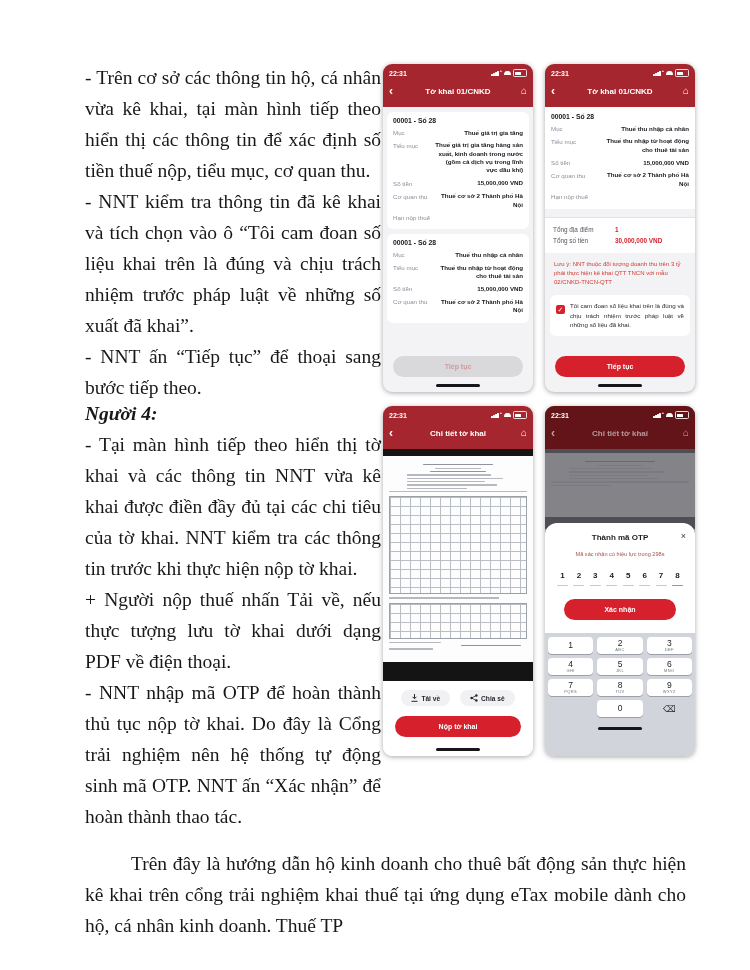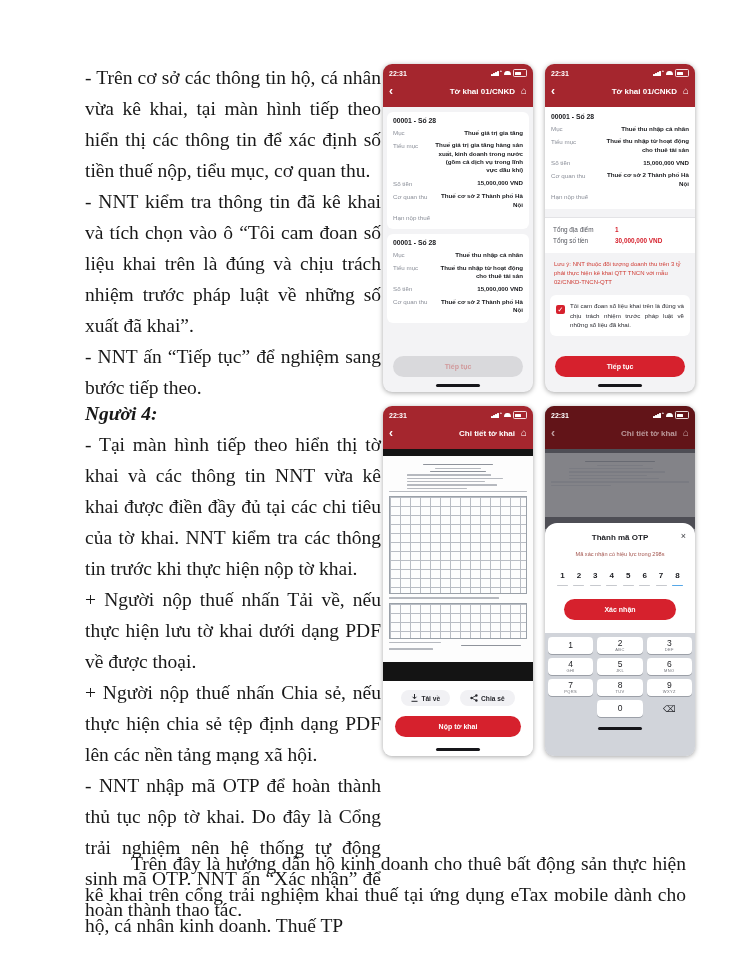--- a/index.html
+++ b/index.html
@@ -26,21 +26,21 @@
   .sbars i{display:block;width:1.5px;background:#fff;border-radius:.5px;}
   .sbars i:nth-child(1){height:2px}.sbars i:nth-child(2){height:3px}
   .sbars i:nth-child(3){height:4px}.sbars i:nth-child(4){height:5px}
   .splus{font-size:4px;line-height:4px;margin-left:-1px;align-self:flex-start;}
   .wifi{width:7px;height:4.5px;background:#fff;border-radius:50% 50% 0 0 / 100% 100% 0 0;}
   .batt{width:11px;height:5.5px;border:.6px solid rgba(255,255,255,.85);border-radius:1.5px;
         display:flex;align-items:center;padding:.5px;}
   .batt i{display:block;width:6px;height:3px;background:#fff;border-radius:.5px;}
   .ph-nav{display:flex;align-items:center;height:24px;}
   .ph-back{font-size:12px;line-height:12px;width:12px;font-weight:bold;}
-  .ph-title{flex:1;text-align:right;font-size:8px;font-weight:bold;}
+  .ph-title{flex:1;text-align:center;font-size:8px;font-weight:bold;}
   .ph-home{font-size:10px;line-height:10px;width:12px;text-align:right;}
 
   .ph-body{flex:1;overflow:hidden;display:flex;flex-direction:column;}
 
   .card{background:#fff;border-radius:6px;margin:5px 4px 0;padding:5px 6px 4px;}
   .card.flush{border-radius:0;margin:0;padding:6px 6px 4px;}
   .card-id{font-size:6.8px;font-weight:bold;color:#15161a;margin-bottom:2px;}
   .krow{display:flex;justify-content:space-between;align-items:flex-start;margin:4.5px 0;}
   .kl{font-size:6.2px;color:#8b8f99;flex:0 0 auto;padding-top:.5px;}
   .kv{font-size:6.2px;font-weight:bold;color:#17181c;text-align:right;max-width:90px;line-height:1.35;}
@@ -103,28 +103,27 @@
   .kp-home{grid-column:1 / span 3;display:flex;justify-content:center;padding:6px 0 2px;}
 </style>
 </head>
 <body>
 
 <div class="page">
 
   <div class="tblock" style="left:85px;top:62px;width:296px;">
     <p>- Trên cơ sở các thông tin hộ, cá nhân vừa kê khai, tại màn hình tiếp theo hiển thị các thông tin để xác định số tiền thuế nộp, tiểu mục, cơ quan thu.</p>
     <p>- NNT kiểm tra thông tin đã kê khai và tích chọn vào ô “Tôi cam đoan số liệu khai trên là đúng và chịu trách nhiệm trước pháp luật về những số xuất đã khai”.</p>
-    <p>- NNT ấn “Tiếp tục” để nghiệm sang bước tiếp theo.</p>
+    <p>- NNT ấn “Tiếp tục” để thoại sang bước tiếp theo.</p>
   </div>
 
   <div class="tblock" style="left:85px;top:398px;width:296px;">
     <p class="step-head">Người 4:</p>
     <p>- Tại màn hình tiếp theo hiển thị tờ khai và các thông tin NNT vừa kê khai được điền đầy đủ tại các chi tiêu của tờ khai. NNT kiểm tra các thông tin trước khi thực hiện nộp tờ khai.</p>
-    <p>+ Người nộp thuế nhấn Tải về, nếu thực hiện lưu tờ khai dưới dạng PDF về được thoại.</p>
-    <p>+ Người nộp thuế nhấn Chia sẻ, nếu thực hiện chia sẻ tệp định dạng PDF lên các nền tảng mạng xã hội.</p>
+    <p>+ Người nộp thuế nhấn Tải về, nếu thực tượng lưu tờ khai dưới dạng PDF về điện thoại.</p>
     <p>- NNT nhập mã OTP để hoàn thành thủ tục nộp tờ khai. Do đây là Cổng trải nghiệm nên hệ thống tự động sinh mã OTP. NNT ấn “Xác nhận” để hoàn thành thao tác.</p>
 
   </div>
 
   <div class="tblock closing" style="left:85px;top:848px;width:601px;">Trên đây là hướng dẫn hộ kinh doanh cho thuê bất động sản thực hiện kê khai trên cổng trải nghiệm khai thuế tại ứng dụng eTax mobile dành cho hộ, cá nhân kinh doanh. Thuế TP</div>
 
   <div class="phone" style="left:383px;top:64px;height:328px;">
     <div class="ph-head">
       <div class="ph-status">
         <span>22:31</span>

